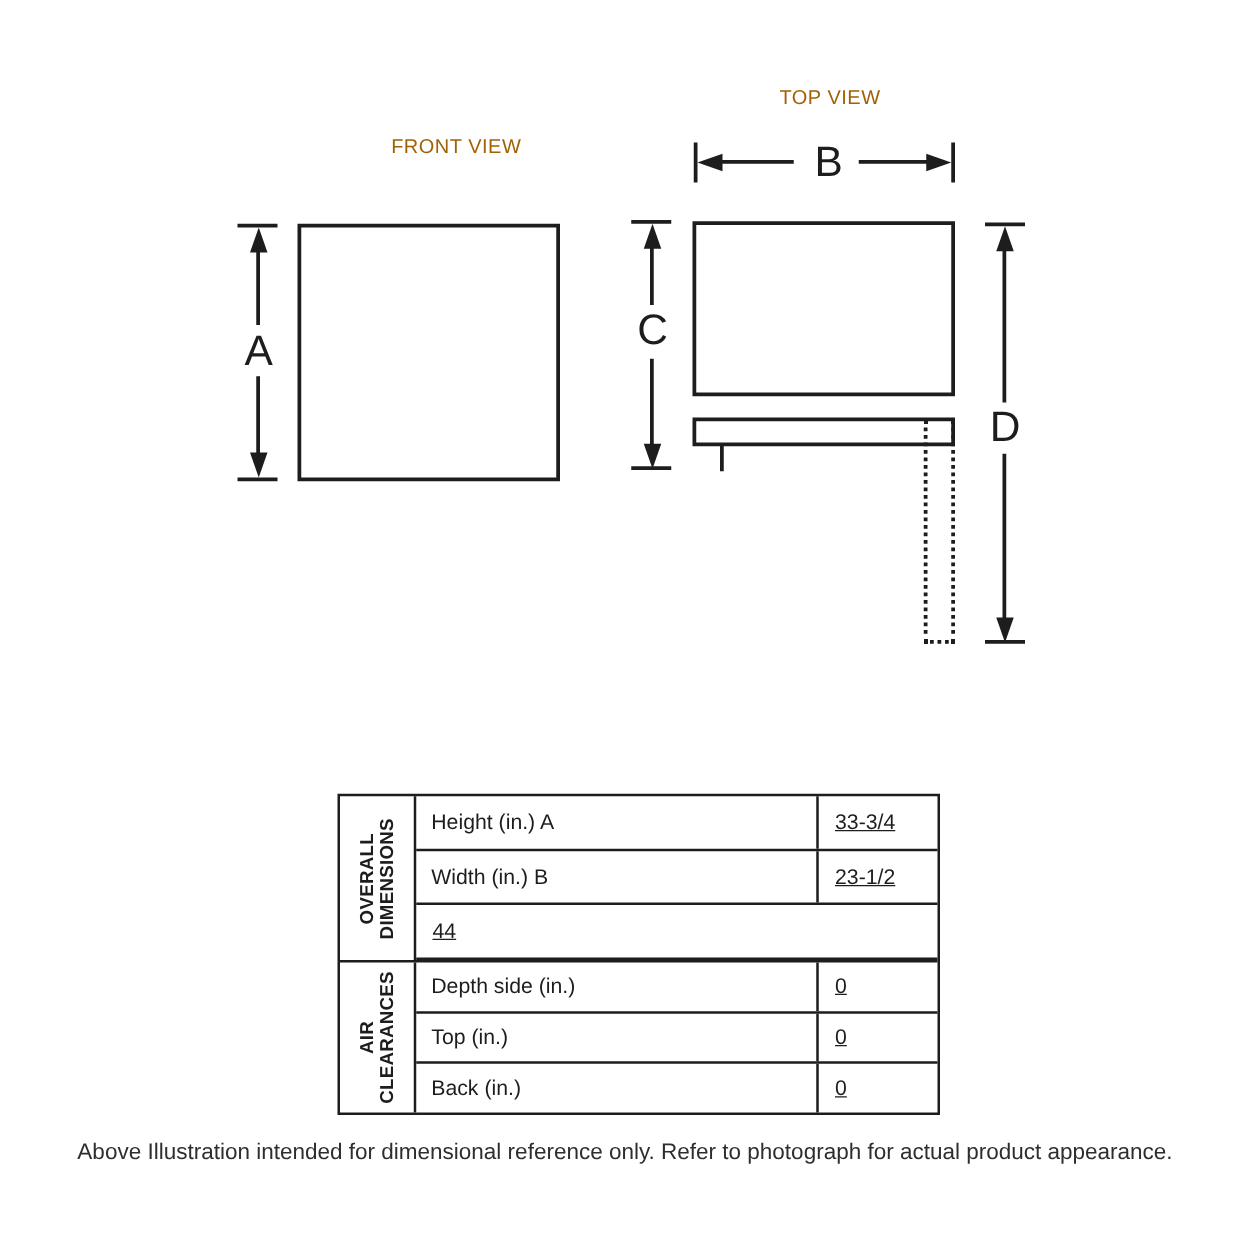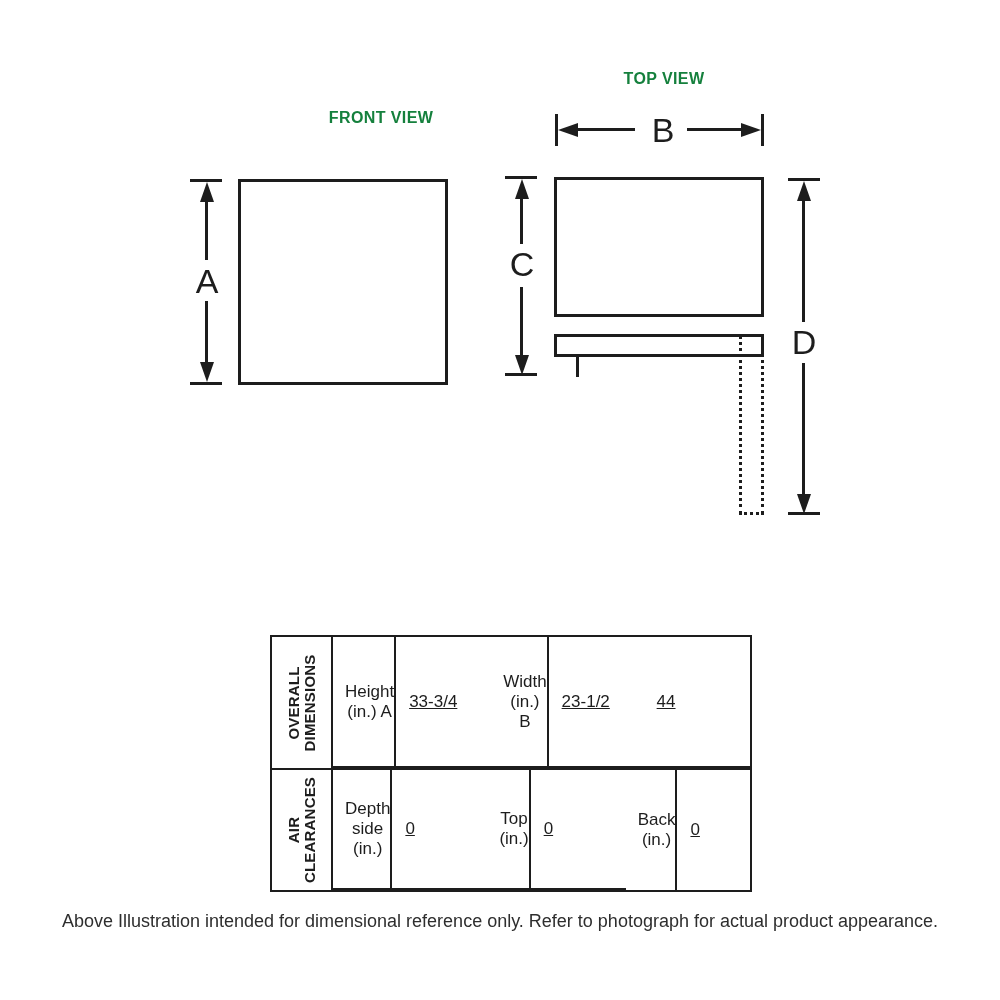--- a/index.html
+++ b/index.html
@@ -11,21 +11,21 @@
     font-family: "Liberation Sans", sans-serif;
     color: #1d1d1d;
     overflow: hidden;
   }
 
   
   .line  { position: absolute; background: #1d1d1d; }
   .obox  { position: absolute; border: 3px solid #1d1d1d; box-sizing: border-box; background: #ffffff; }
   .view-title {
     position: absolute; text-align: center;
-    font-size: 16px; font-weight: bold; letter-spacing: 0.4px; color: #15803d;
+    font-size: 16px; font-weight: normal; letter-spacing: 0.4px; color: #a16207;
   }
   .dim-letter {
     position: absolute; text-align: center;
     font-size: 34px; line-height: 40px; color: #1d1d1d;
   }
   .ah { position: absolute; width: 0; height: 0; }
   .ah.up    { border-left: 7px solid transparent; border-right: 7px solid transparent; border-bottom: 20px solid #1d1d1d; }
   .ah.down  { border-left: 7px solid transparent; border-right: 7px solid transparent; border-top: 20px solid #1d1d1d; }
   .ah.left  { border-top: 7px solid transparent; border-bottom: 7px solid transparent; border-right: 20px solid #1d1d1d; }
   .ah.right { border-top: 7px solid transparent; border-bottom: 7px solid transparent; border-left: 20px solid #1d1d1d; }
@@ -49,21 +49,21 @@
     width: 59px; border-right: 2px solid #1d1d1d; position: relative; flex: none;
   }
   .vhead-text {
     position: absolute; left: 50%; top: 50%;
     transform: translate(-50%, -50%) rotate(-90deg);
     width: 150px; text-align: center;
     font-size: 15px; font-weight: bold; line-height: 16px; letter-spacing: 0.2px;
     color: #1d1d1d;
   }
   .vhead-text span { display: block; }
-  .trows { flex: 1; display: flex; flex-direction: row; text-align: center; }
+  .trows { flex: 1; display: flex; flex-direction: column; }
   .trow { flex: 1; display: flex; flex-direction: row; }
   .trow.sep { border-bottom: 2px solid #1d1d1d; }
   .cell-label {
     flex: 1; display: flex; align-items: center;
     padding-left: 12px; font-size: 17px; color: #1d1d1d;
     border-right: 2px solid #1d1d1d;
   }
   .cell-value {
     width: 82px; flex: none; display: flex; align-items: center;
     padding-left: 13px; font-size: 17px; color: #1d1d1d; text-decoration: underline;
@@ -72,21 +72,21 @@
   .footer-note {
     position: absolute; left: 0; top: 911px; width: 1000px;
     text-align: center; font-size: 18px; color: #2e2e2e;
   }
 </style>
 </head>
 <body>
 
 <div class="page">
 
-  <div class="view-title" style="left:316px; top:109px; width:130px;">FRONT VIEW</div>
+  <div class="view-title" style="left:300px; top:109px; width:130px;">FRONT VIEW</div>
 
   <div class="obox" style="left:238px; top:179px; width:210px; height:206px;"></div>
 
   <div class="line" style="left:190px; top:179px; width:32px; height:3px;"></div>
   <div class="line" style="left:190px; top:382px; width:32px; height:3px;"></div>
   <div class="ah up" style="left:200px; top:182px;"></div>
   <div class="line" style="left:205px; top:196px; width:3px; height:64px;"></div>
   <div class="dim-letter" style="left:186px; top:261px; width:42px;">A</div>
   <div class="line" style="left:205px; top:301px; width:3px; height:66px;"></div>
   <div class="ah down" style="left:200px; top:362px;"></div>

